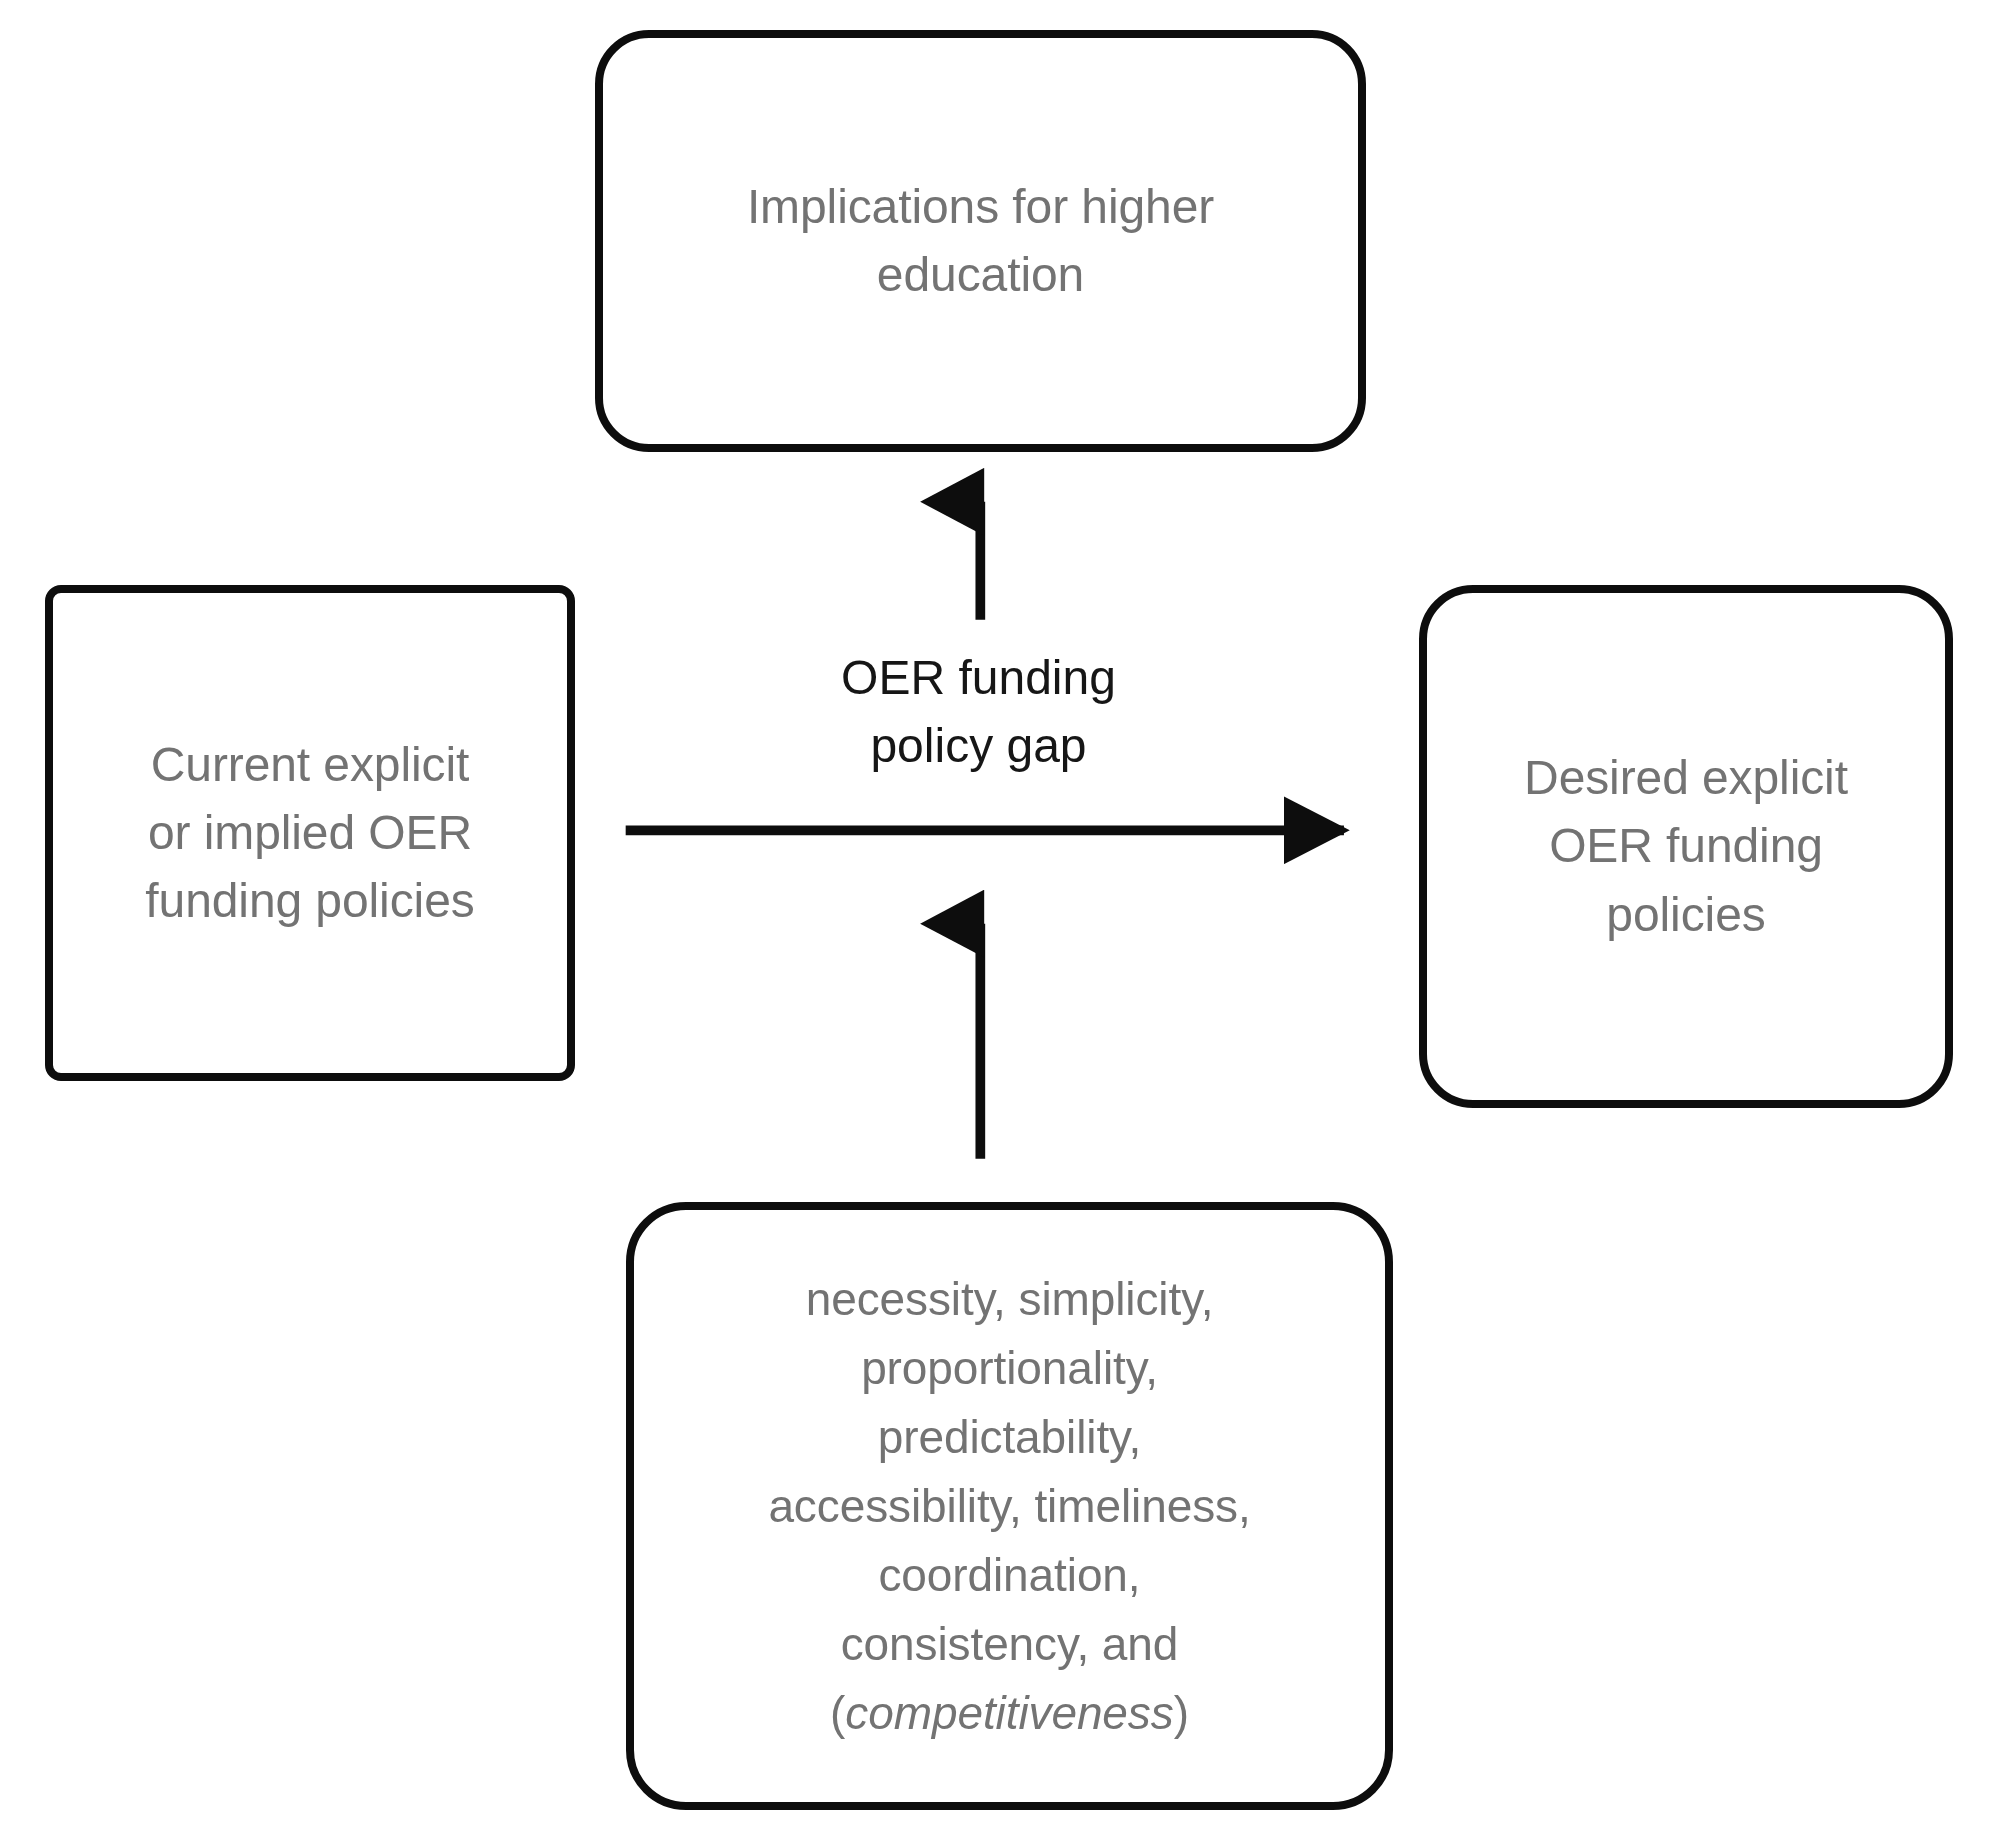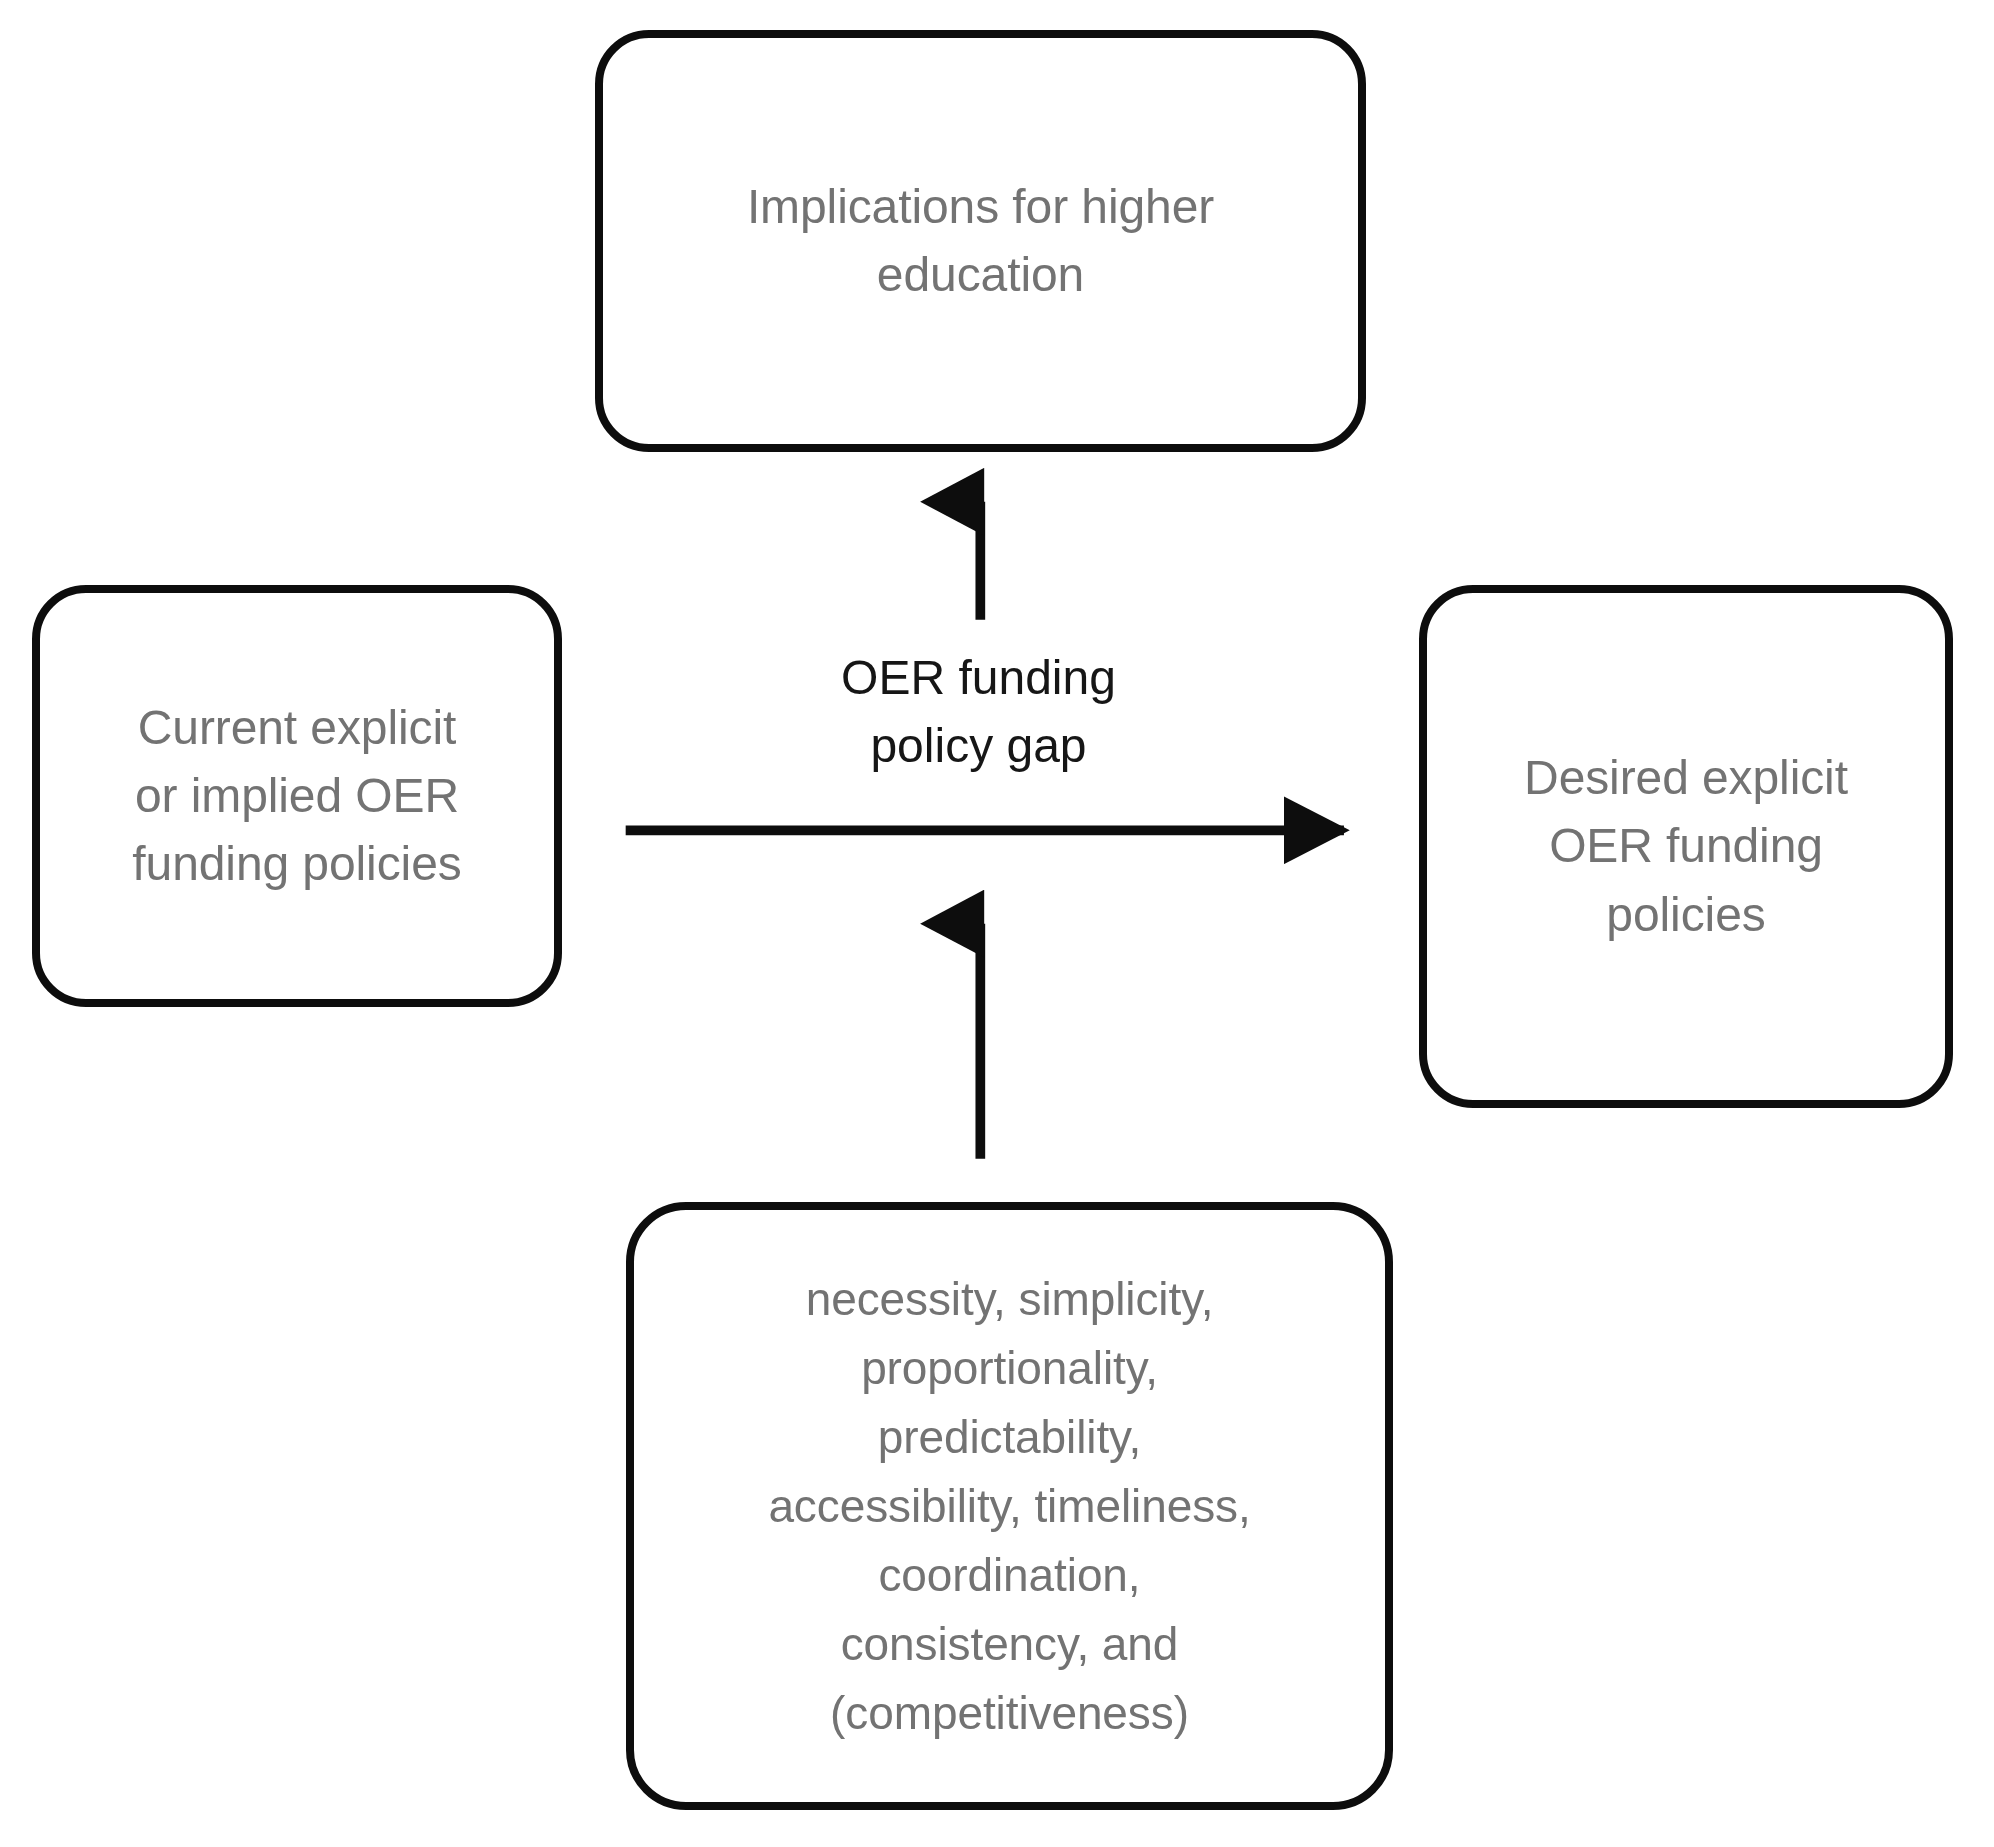--- a/index.html
+++ b/index.html
@@ -35,38 +35,38 @@
     padding: 0 18px;
     white-space: pre-line;
   }
 
   
   #node-top {
     left: 595px;  top: 30px;
     width: 771px; height: 422px;
   }
   #node-left {
-    left: 32px;  top: 585px;
-    width: 530px; height: 422px;
+    left: 45px;  top: 585px;
+    width: 530px; height: 496px; border-radius: 16px;
   }
   #node-right {
     left: 1419px; top: 585px;
     width: 534px; height: 523px;
   }
   #node-bottom {
     left: 626px; top: 1202px;
     width: 767px; height: 608px;
     border-radius: 60px;
     justify-content: center;
   }
   #node-bottom .node-text {
     font-size: 46px;
     line-height: 1.50;
   }
-  .italic-term { }
+  .italic-term { font-style: italic; }
 
   
   #gap-label {
     position: absolute;
     left: 747px;
     top: 644px;
     width: 463px;
     text-align: center;
     font-size: 48px;
     line-height: 1.42;

